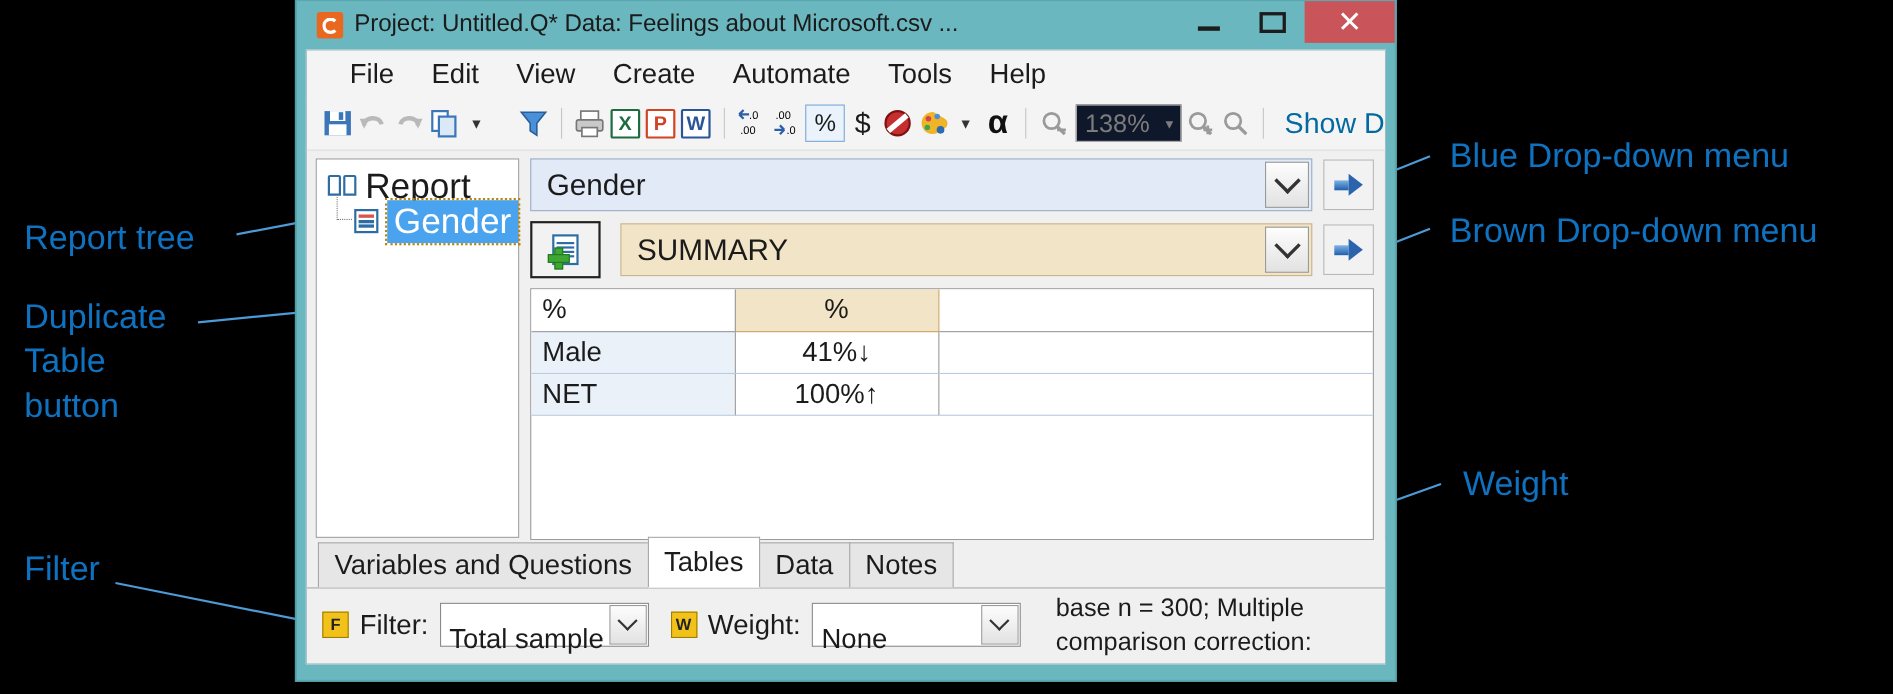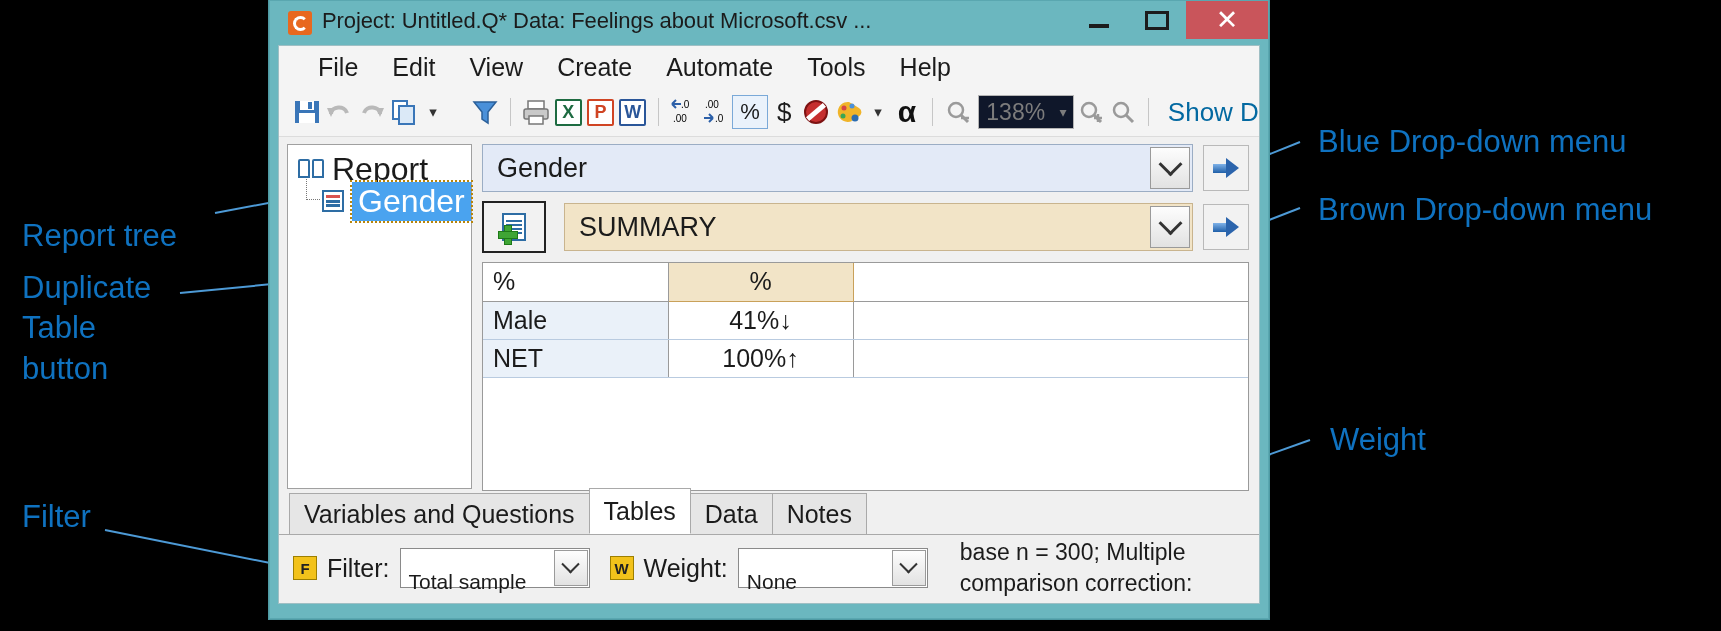--- a/index.html
+++ b/index.html
@@ -157,21 +157,21 @@
   .tab.active{background:#fff;height:44px;border-bottom:1px solid #fff;position:relative;z-index:2;}
   .statusbar{height:66px;display:flex;align-items:center;padding-left:14px;gap:10px;}
   .badge{width:24px;height:24px;background:#f2c21b;border:1px solid #9d7f00;color:#222;
     font-size:15px;font-weight:bold;display:flex;align-items:center;justify-content:center;
     box-sizing:border-box;}
   .sb-label{font-size:25px;color:#1b1b1b;}
   .combo{
     height:40px;border:1px solid #8a8a8a;background:#fff;display:flex;align-items:center;
     box-sizing:border-box;position:relative;
   }
-  .combo .cv{font-size:21px;color:#1b1b1b;padding:0 8px;white-space:nowrap;margin-top:27px;}
+  .combo .cv{font-size:25px;color:#1b1b1b;padding:0 8px;white-space:nowrap;margin-top:27px;}
   .combo .carrow{
     position:absolute;right:1px;top:1px;bottom:1px;width:34px;
     background:linear-gradient(#fdfdfd,#e2e2e2);border:1px solid #9a9a9a;box-sizing:border-box;
     display:flex;align-items:center;justify-content:center;
   }
   .status-note{font-size:23px;color:#1b1b1b;line-height:1.35;margin-left:22px;white-space:pre-line;}
 </style>
 </head>
 <body>
 
@@ -182,21 +182,21 @@
     </marker>
   </defs>
   <line x1="215" y1="213" x2="300" y2="197" stroke="#4d9ad6" stroke-width="2" marker-end="url(#ah)"></line>
   <line x1="180" y1="293" x2="490" y2="263" stroke="#4d9ad6" stroke-width="2" marker-end="url(#ah)"></line>
   <line x1="105" y1="530" x2="315" y2="572" stroke="#4d9ad6" stroke-width="2" marker-end="url(#ah)"></line>
   <line x1="1300" y1="142" x2="1205" y2="180" stroke="#4d9ad6" stroke-width="2" marker-end="url(#ah)"></line>
   <line x1="1300" y1="208" x2="1205" y2="245" stroke="#4d9ad6" stroke-width="2" marker-end="url(#ah)"></line>
   <line x1="1310" y1="440" x2="952" y2="568" stroke="#4d9ad6" stroke-width="2" marker-end="url(#ah)"></line>
 </svg>
 
-<div class="annot" style="left:22px;top:196px;margin-top:20px;">Report tree</div>
+<div class="annot" style="left:22px;top:196px;">Report tree</div>
 <div class="annot" style="left:22px;top:268px;">Duplicate
 Table
 button</div>
 <div class="annot" style="left:22px;top:497px;">Filter</div>
 <div class="annot" style="left:1318px;top:122px;">Blue Drop-down menu</div>
 <div class="annot" style="left:1318px;top:190px;">Brown Drop-down menu</div>
 <div class="annot" style="left:1330px;top:420px;">Weight</div>
 
 <div id="app-window">
 

